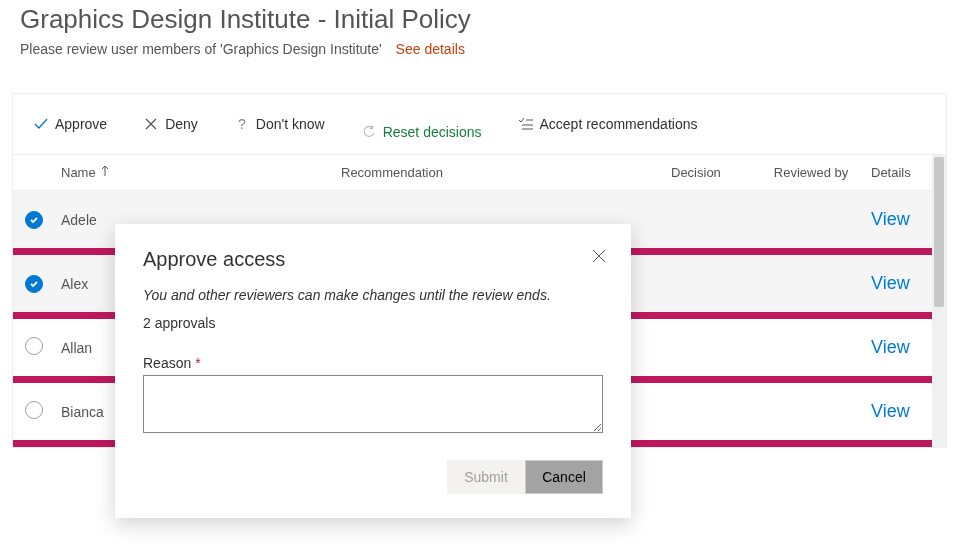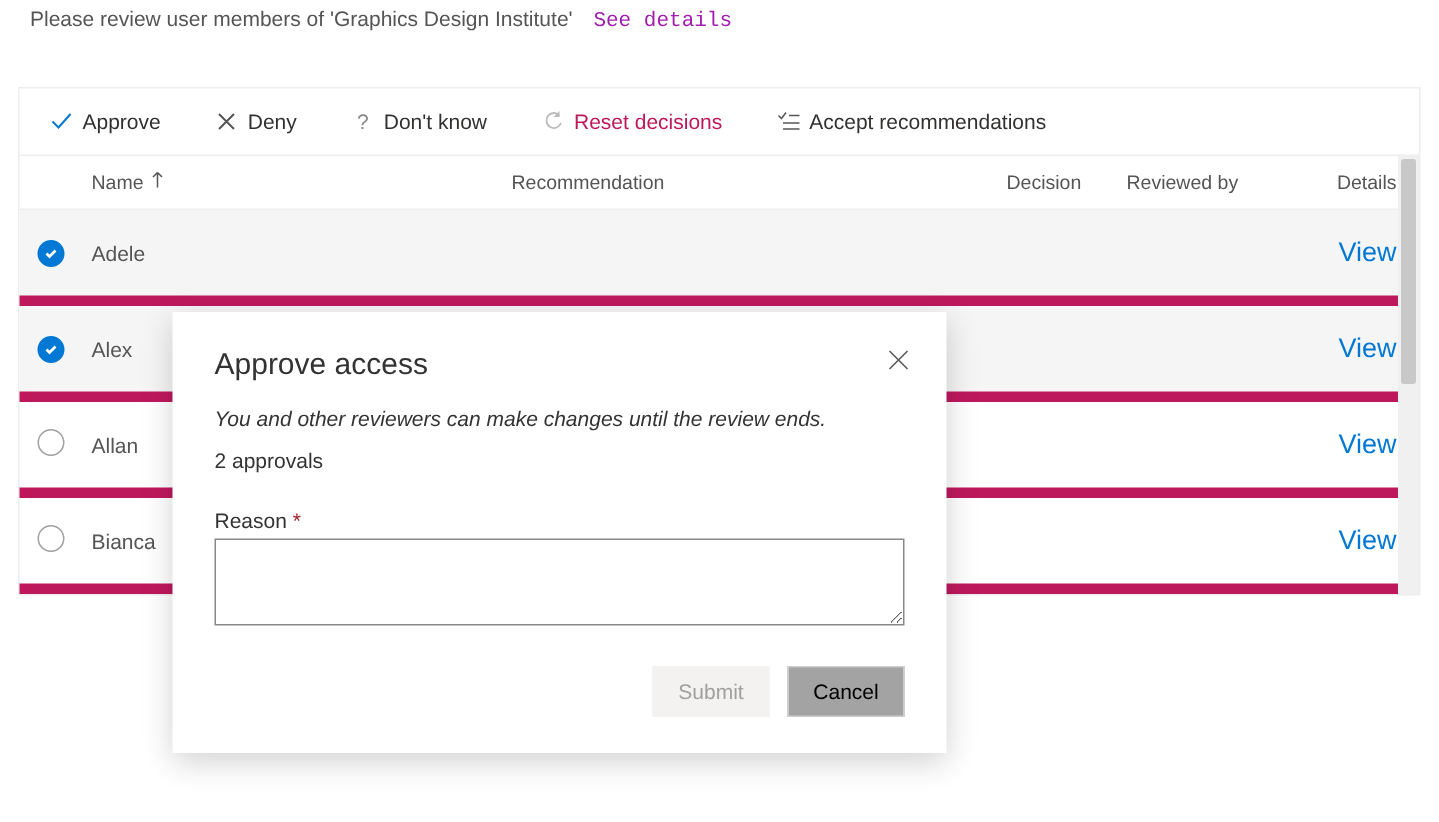--- a/index.html
+++ b/index.html
@@ -20,24 +20,23 @@
     font-size: 26px;
     font-weight: 300;
     color: #555;
     margin-bottom: 6px;
   }
   .page-subtitle {
     font-size: 14px;
     color: #555;
   }
   .see-details {
-    color: #a21caf;
+    color: #c2410c;
     margin-left: 10px;
     cursor: pointer;
-    font-family: Liberation Mono, monospace;
   }
   .content-area {
     padding: 0 12px;
   }
   .toolbar {
     display: flex;
     align-items: center;
     gap: 20px;
     padding: 10px 12px;
     border: 1px solid #eee;
@@ -51,22 +50,23 @@
     gap: 6px;
     padding: 4px 8px;
     font-size: 14px;
     color: #323130;
     cursor: pointer;
     border: none;
     background: none;
     font-family: inherit;
   }
   .toolbar-btn.disabled {
-    color: #be185d;
+    color: #15803d;
     cursor: default;
+    margin-top: 16px;
   }
   .toolbar-icon {
     width: 16px;
     height: 16px;
     display: inline-flex;
     align-items: center;
     justify-content: center;
   }
   .table-wrapper {
     border: 1px solid #eee;
@@ -76,22 +76,22 @@
     display: flex;
     padding: 10px 12px;
     border-bottom: 1px solid #eee;
     font-size: 13px;
     color: #555;
   }
   .col-check { width: 36px; }
   .col-name { width: 280px; display:flex; align-items:center; gap:4px;}
   .col-rec { width: 330px; }
   .col-decision { width: 80px; }
-  .col-reviewed { width: 120px; }
-  .col-details { width: 60px; text-align:right; }
+  .col-reviewed { width: 120px; text-align: center; }
+  .col-details { width: 60px; text-align:left; }
   .table-row {
     display: flex;
     align-items: center;
     padding: 18px 12px;
     border-bottom: 7px solid #be185d;
     font-size: 14px;
     color: #555;
   }
   .table-row.selected {
     background: #f5f5f5;
@@ -127,21 +127,21 @@
     width: 10px;
     top: 2px;
     height: 150px;
     background: #c8c8c8;
     border-radius: 2px;
   }
   
   .modal {
     position: absolute;
     left: 115px;
-    top: 208px;
+    top: 224px;
     width: 516px;
     background: #fff;
     box-shadow: 0 6px 20px rgba(0,0,0,0.18);
     padding: 24px 28px;
     z-index: 10;
   }
   .modal-title {
     font-size: 20px;
     font-weight: 300;
     color: #333;
@@ -181,21 +181,20 @@
     border: 1px solid #8a8886;
     font-family: inherit;
     font-size: 14px;
     padding: 6px;
     resize: both;
     margin-bottom: 24px;
   }
   .modal-actions {
     display: flex;
     justify-content: flex-end;
-    gap: 12px;
   }
   .modal-btn {
     min-width: 78px;
     padding: 8px 14px;
     font-size: 14px;
     font-family: inherit;
     border: 1px solid #ccc;
     background: #a3a3a3;
     cursor: pointer;
   }
@@ -203,20 +202,21 @@
     background: #f3f2f1;
     color: #a19f9d;
     border-color: #f3f2f1;
     cursor: default;
   }
 </style>
 </head>
 <body>
 
 <div class="page-header">
+  <h1 class="page-title">Graphics Design Institute - Initial Policy</h1>
   <div class="page-subtitle">
     <span>Please review user members of 'Graphics Design Institute'</span>
     <span class="see-details">See details</span>
   </div>
 </div>
 
 <div class="content-area">
   <div class="toolbar">
     <button class="toolbar-btn">
       <span class="toolbar-icon">

